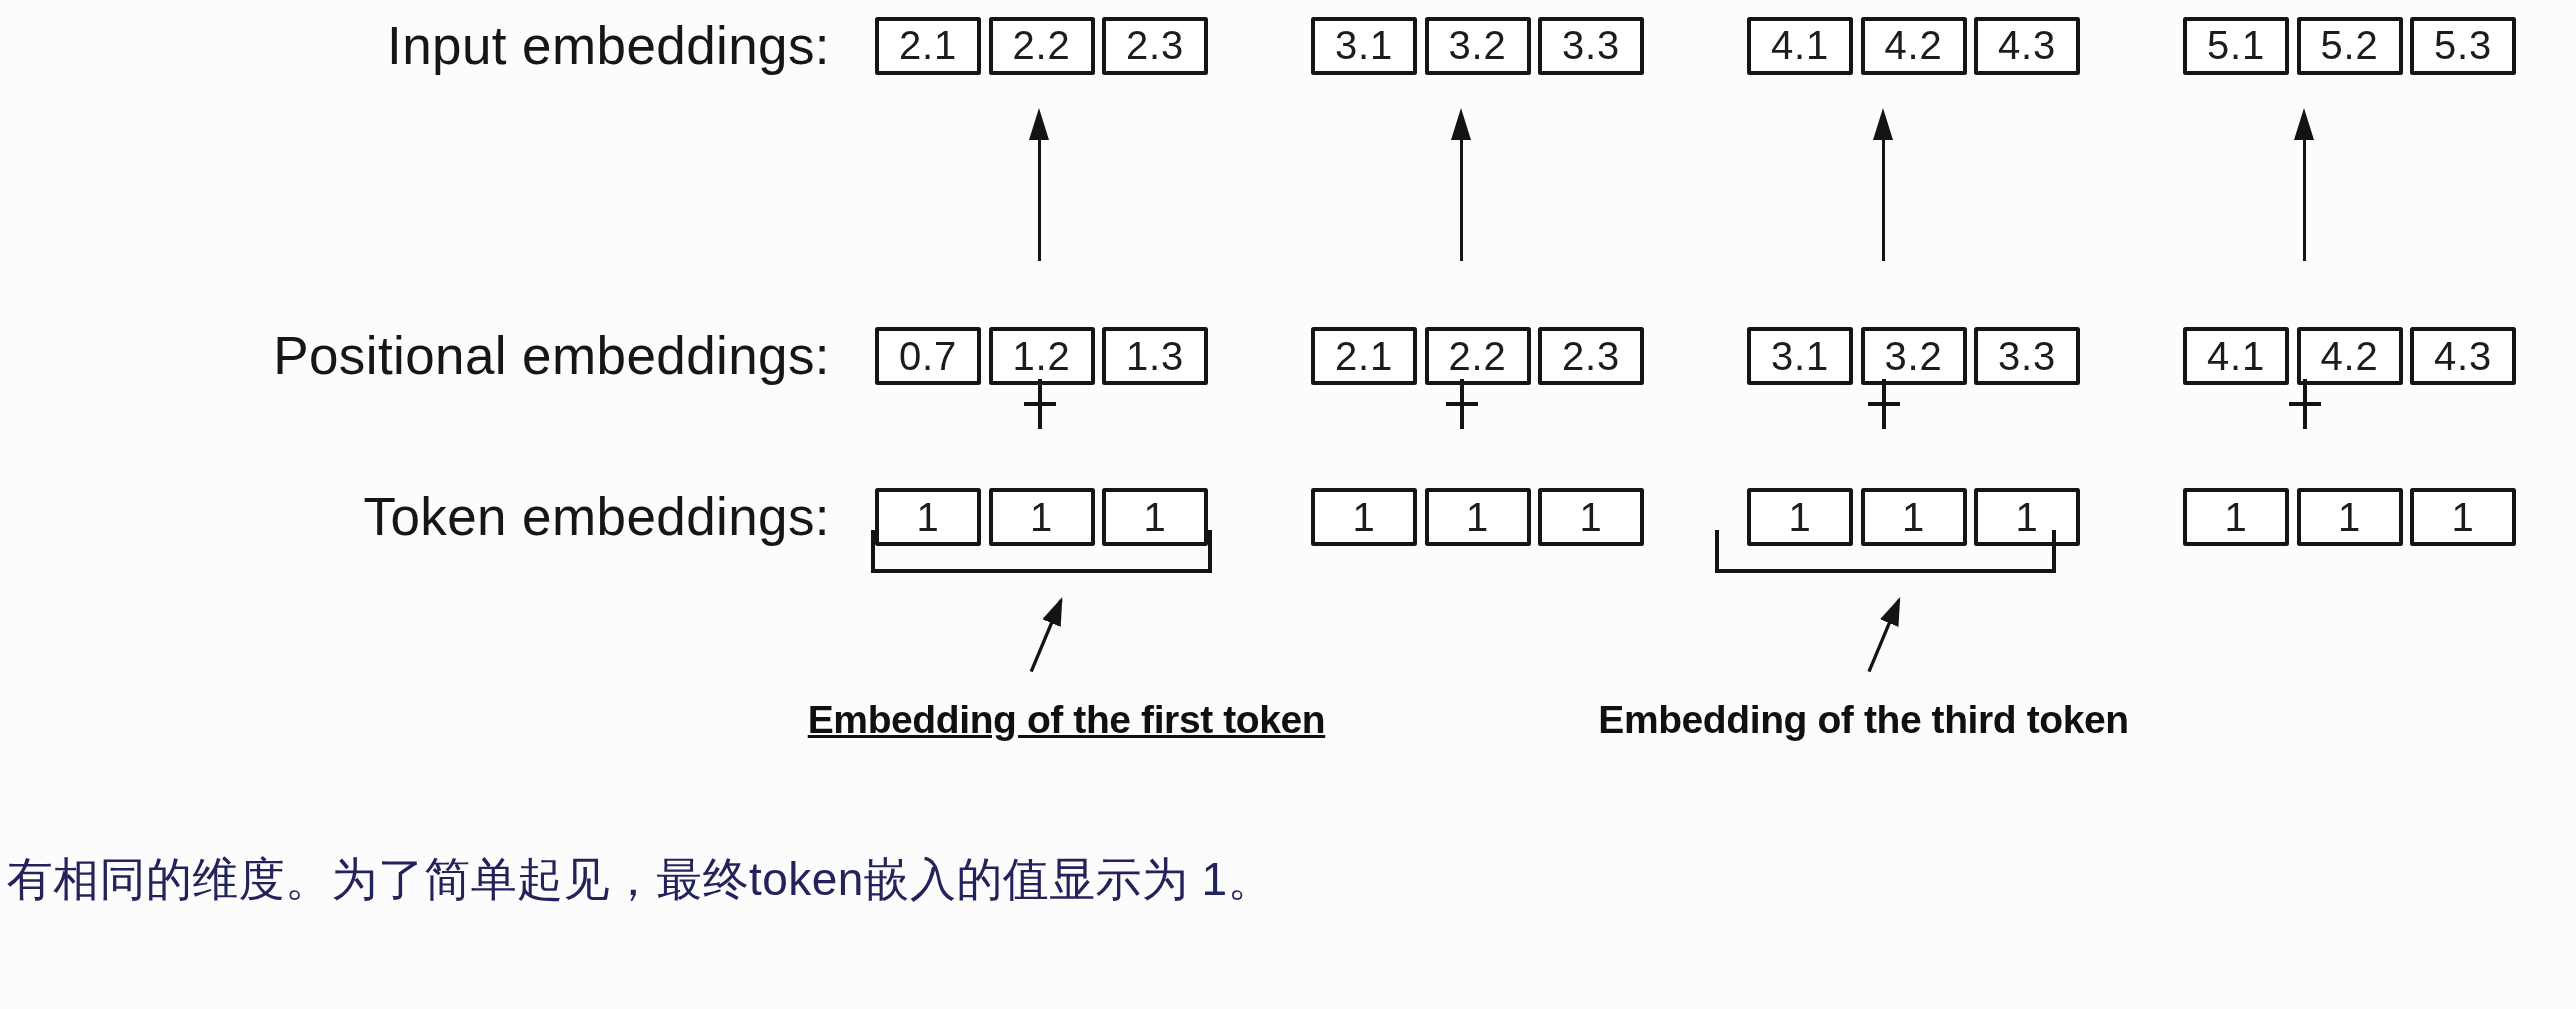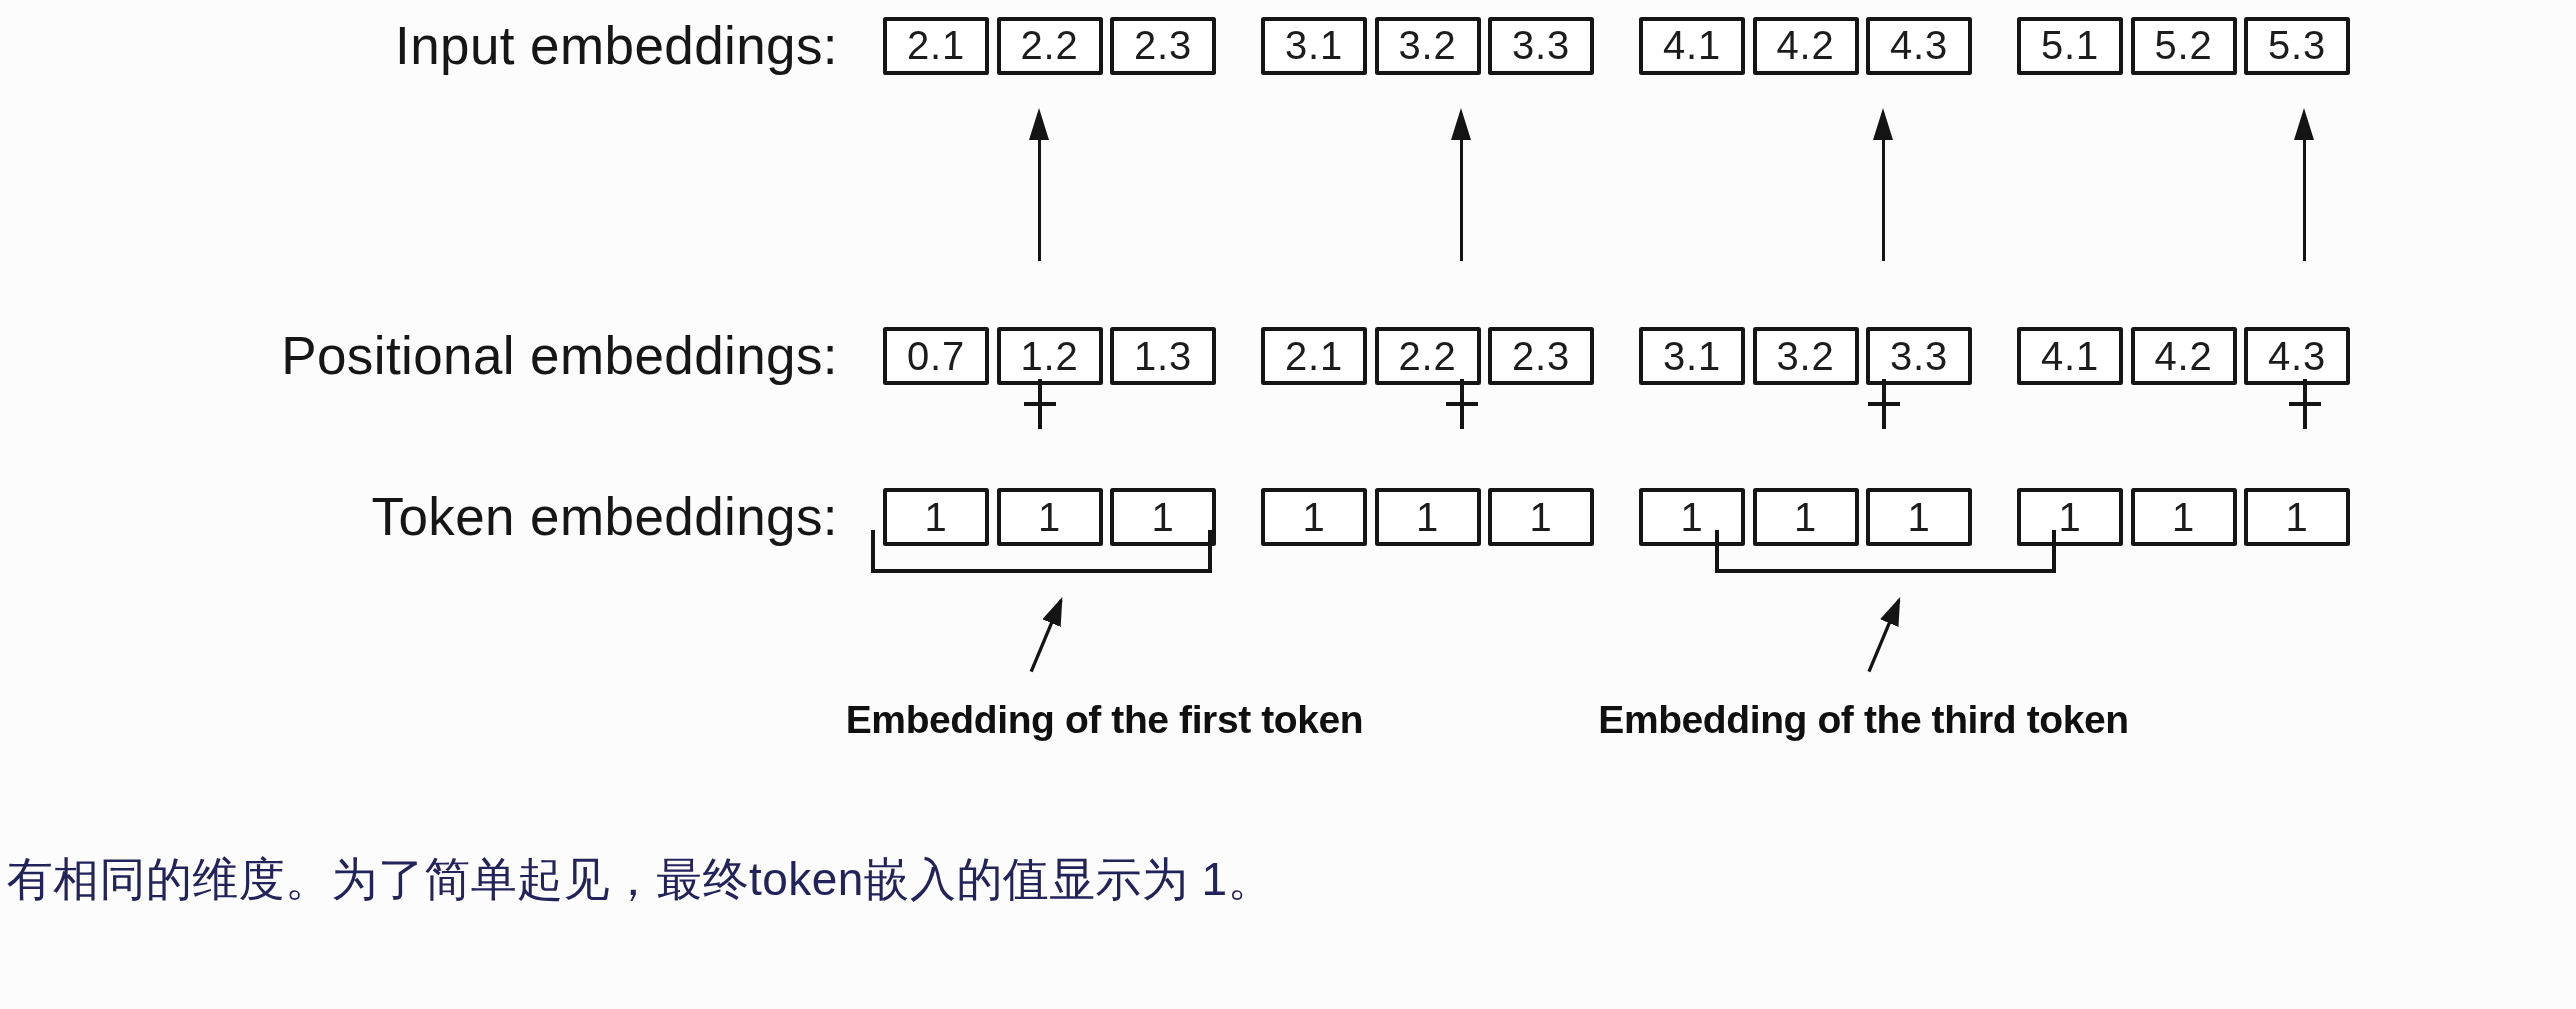--- a/index.html
+++ b/index.html
@@ -11,42 +11,42 @@
     position: relative;
     width: 2576px;
     height: 1009px;
     background: #fcfcfc;
     overflow: hidden;
     font-family: "Liberation Sans", "DejaVu Sans", sans-serif;
     color: #141414;
   }
 
   
-  .diagram-row { position: absolute; left: 8px; width: 2144px; height: 58px; }
+  .diagram-row { position: absolute; left: 0; width: 2144px; height: 58px; }
   .row-input      { top: 16.6px; }
   .row-positional { top: 291px; margin-top: 36px; }
   .row-token      { top: 452px; margin-top: 36px; }
 
   .row-label {
     position: absolute;
     left: 0; top: 0;
     width: 830px; height: 58px;
     line-height: 58px;
     text-align: right;
     font-size: 53px;
     letter-spacing: 0.4px;
     color: #161616;
     white-space: nowrap;
   }
 
   .groups {
     position: absolute;
     left: 875px; top: 0;
     display: flex;
-    gap: 45px;
+    gap: 103px;
   }
   .group { display: flex; gap: 7.5px; }
   .box {
     box-sizing: border-box;
     width: 106px; height: 58px;
     border: 4.2px solid #151515;
     border-radius: 2.5px;
     background: #ffffff;
     display: flex;
     align-items: center;
@@ -111,21 +111,21 @@
     position: absolute;
     top: 698px;
     width: 665px;
     text-align: center;
     font-size: 39px;
     font-weight: bold;
     letter-spacing: -0.4px;
     color: #101010;
     white-space: nowrap;
   }
-  .annotation-first { left: 772px; }
+  .annotation-first { left: 734px; text-decoration: underline; }
   .annotation-third { left: 1531px; }
 
   
   .caption {
     position: absolute;
     left: 6.7px; top: 843px;
     width: 2565px;
     font-size: 46px;
     line-height: 73px;
     color: #23235c;

